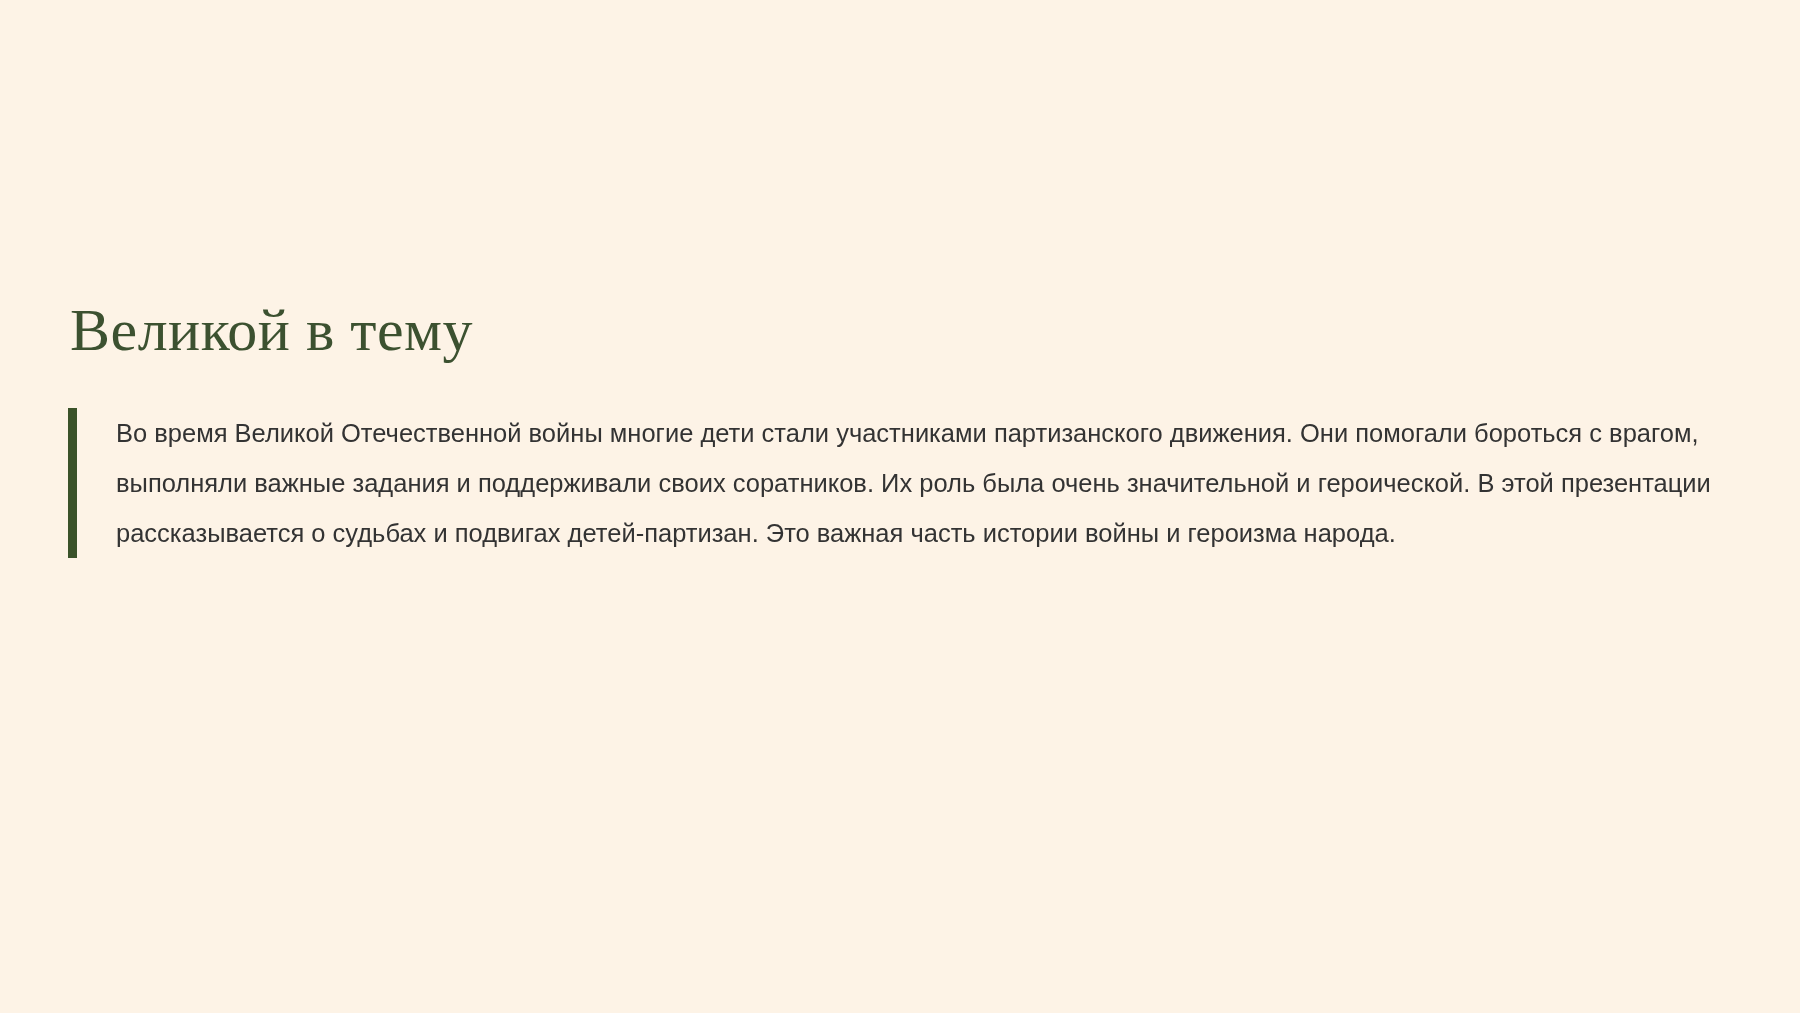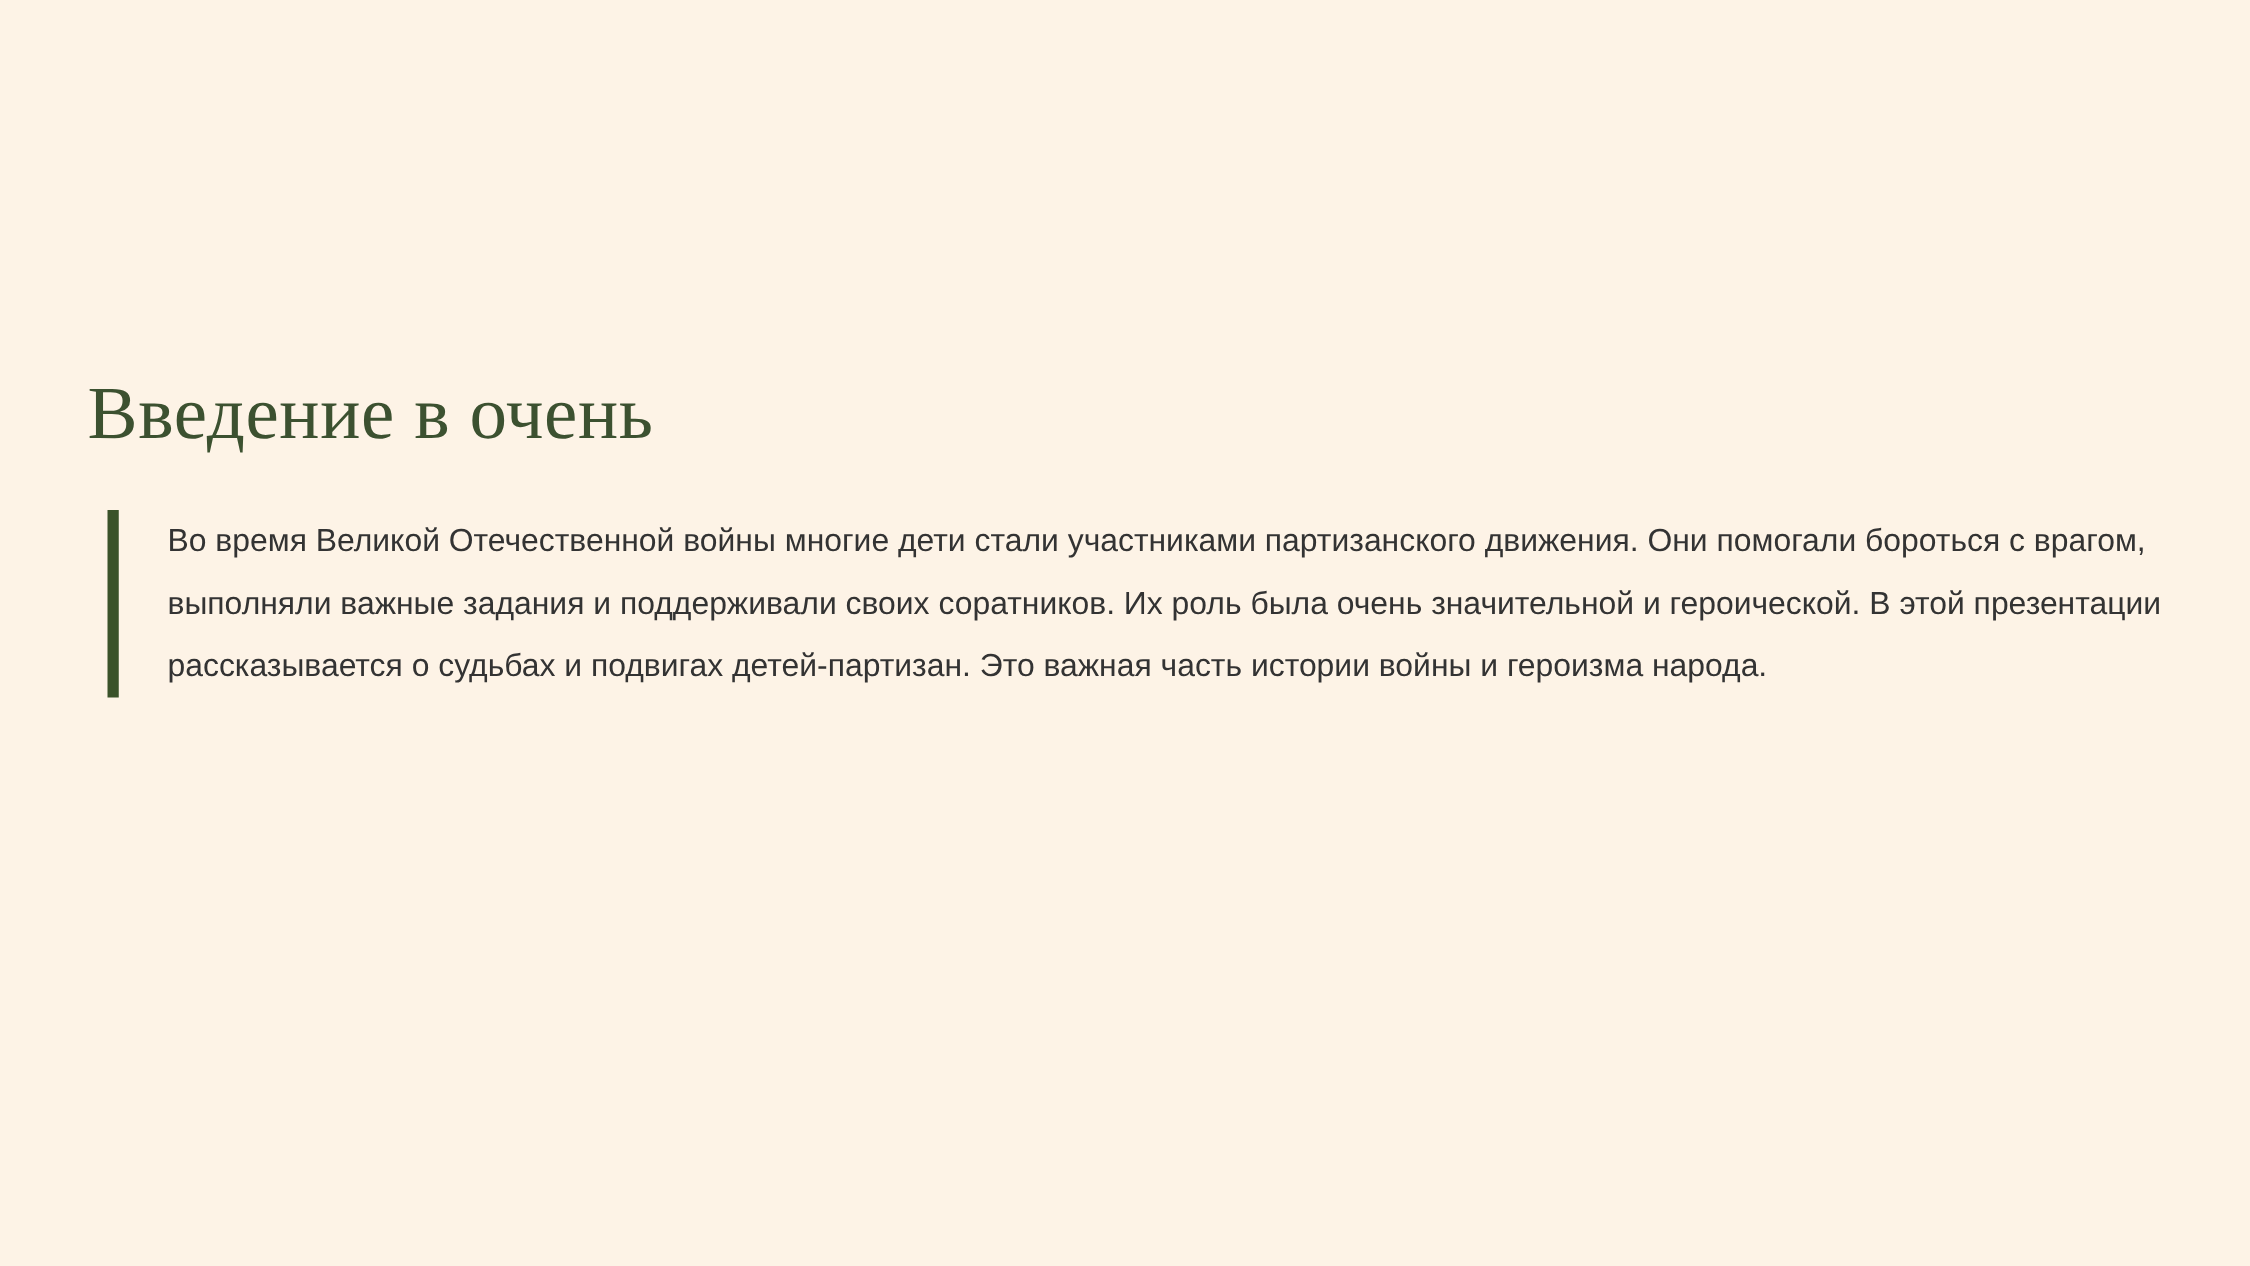--- a/index.html
+++ b/index.html
@@ -37,21 +37,20 @@
     line-height: 1.0;
     color: #3c5130;
     letter-spacing: 0.5px;
     margin: 0 0 48px 2px;
     white-space: nowrap;
   }
 
   .body-block {
     position: relative;
     padding-left: 48px;
-    margin-left: 18px;
   }
 
   .accent-bar {
     position: absolute;
     left: 0;
     top: 0;
     width: 9px;
     height: 100%;
     background: #3a5229;
   }
@@ -66,21 +65,21 @@
     text-align: left;
   }
 </style>
 </head>
 <body>
 
 <div class="slide">
 
   <div class="slide-content">
 
-    <h1 class="slide-title">Введение в очень</h1>
+    <h1 class="slide-title">Великой в тему</h1>
 
     <div class="body-block">
       <div class="accent-bar"></div>
       <p class="body-text">Во время Великой Отечественной войны многие дети стали участниками партизанского движения. Они помогали бороться с врагом, выполняли важные задания и поддерживали своих соратников. Их роль была очень значительной и героической. В этой презентации рассказывается о судьбах и подвигах детей-партизан. Это важная часть истории войны и героизма народа.</p>
     </div>
 
   </div>
 
 </div>
 

